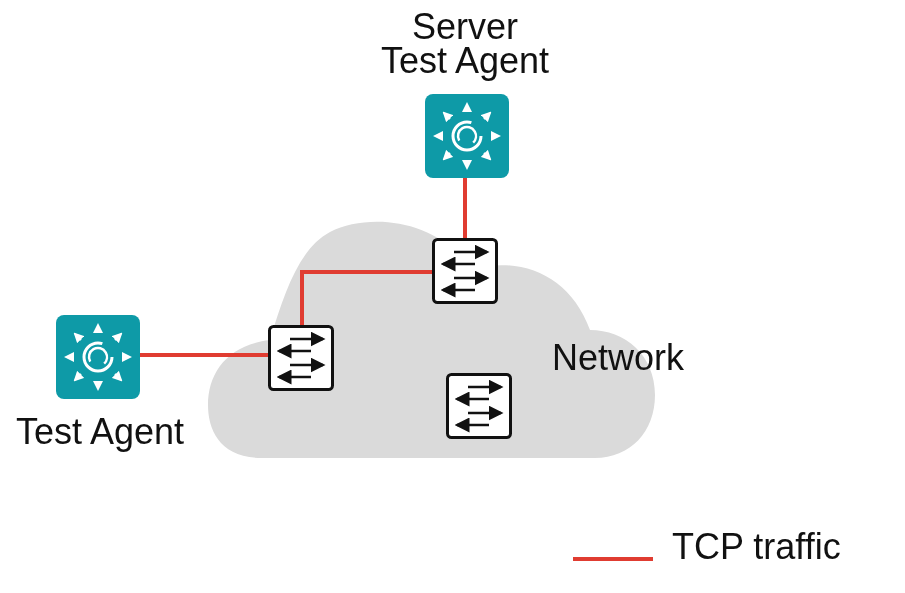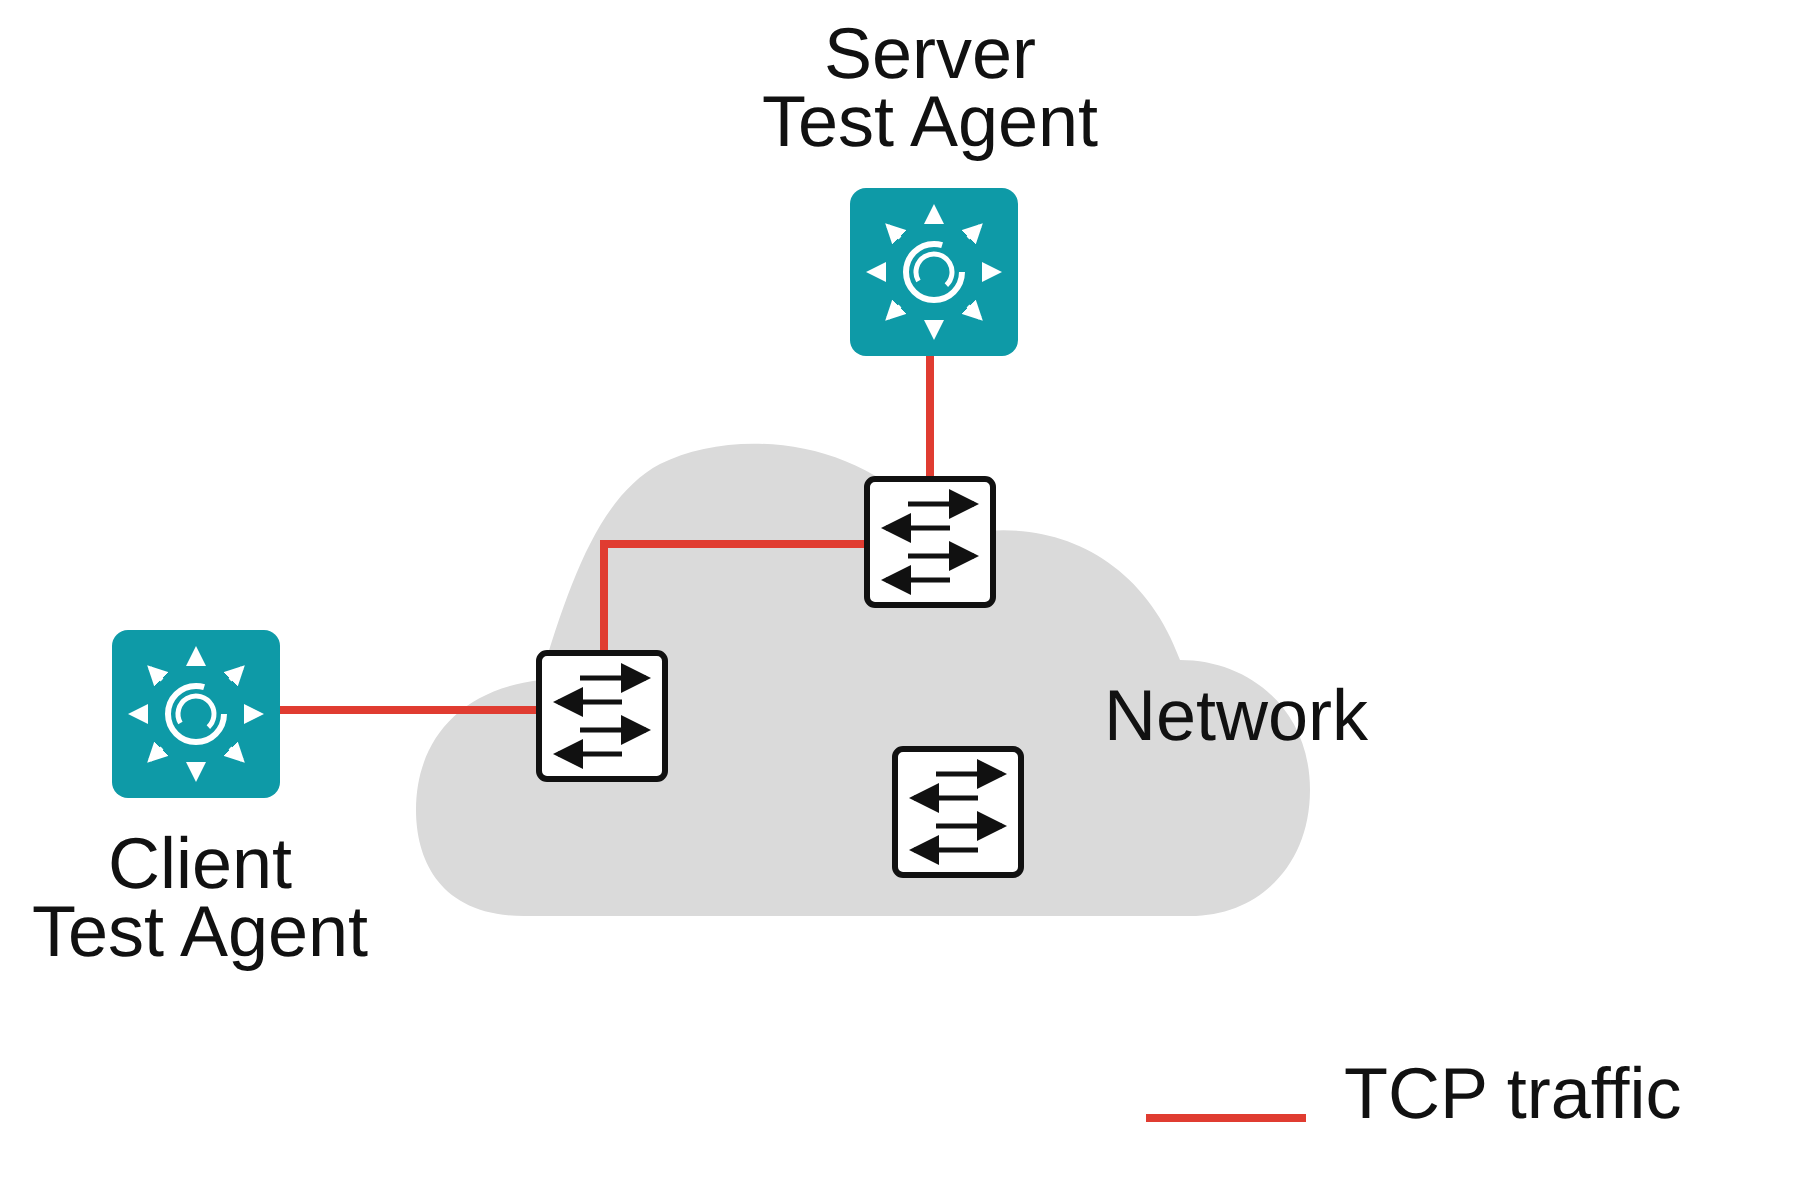--- a/index.html
+++ b/index.html
@@ -77,21 +77,20 @@
 
   <line x1="573" y1="559" x2="653" y2="559" stroke="#e03c31" stroke-width="4"></line>
 </svg>
 
 <div class="label" style="left:380px; top:10px; width:170px;">
   <span>Server</span>
   <span>Test Agent</span>
 </div>
 
 <div class="label" style="left:15px; top:415px; width:170px;">
-  <span>Client</span>
   <span>Test Agent</span>
 </div>
 
 <div class="label" style="left:552px; top:341px; text-align:left;">
   <span>Network</span>
 </div>
 
 <div class="label" style="left:672px; top:530px; text-align:left;">
   <span>TCP traffic</span>
 </div>

